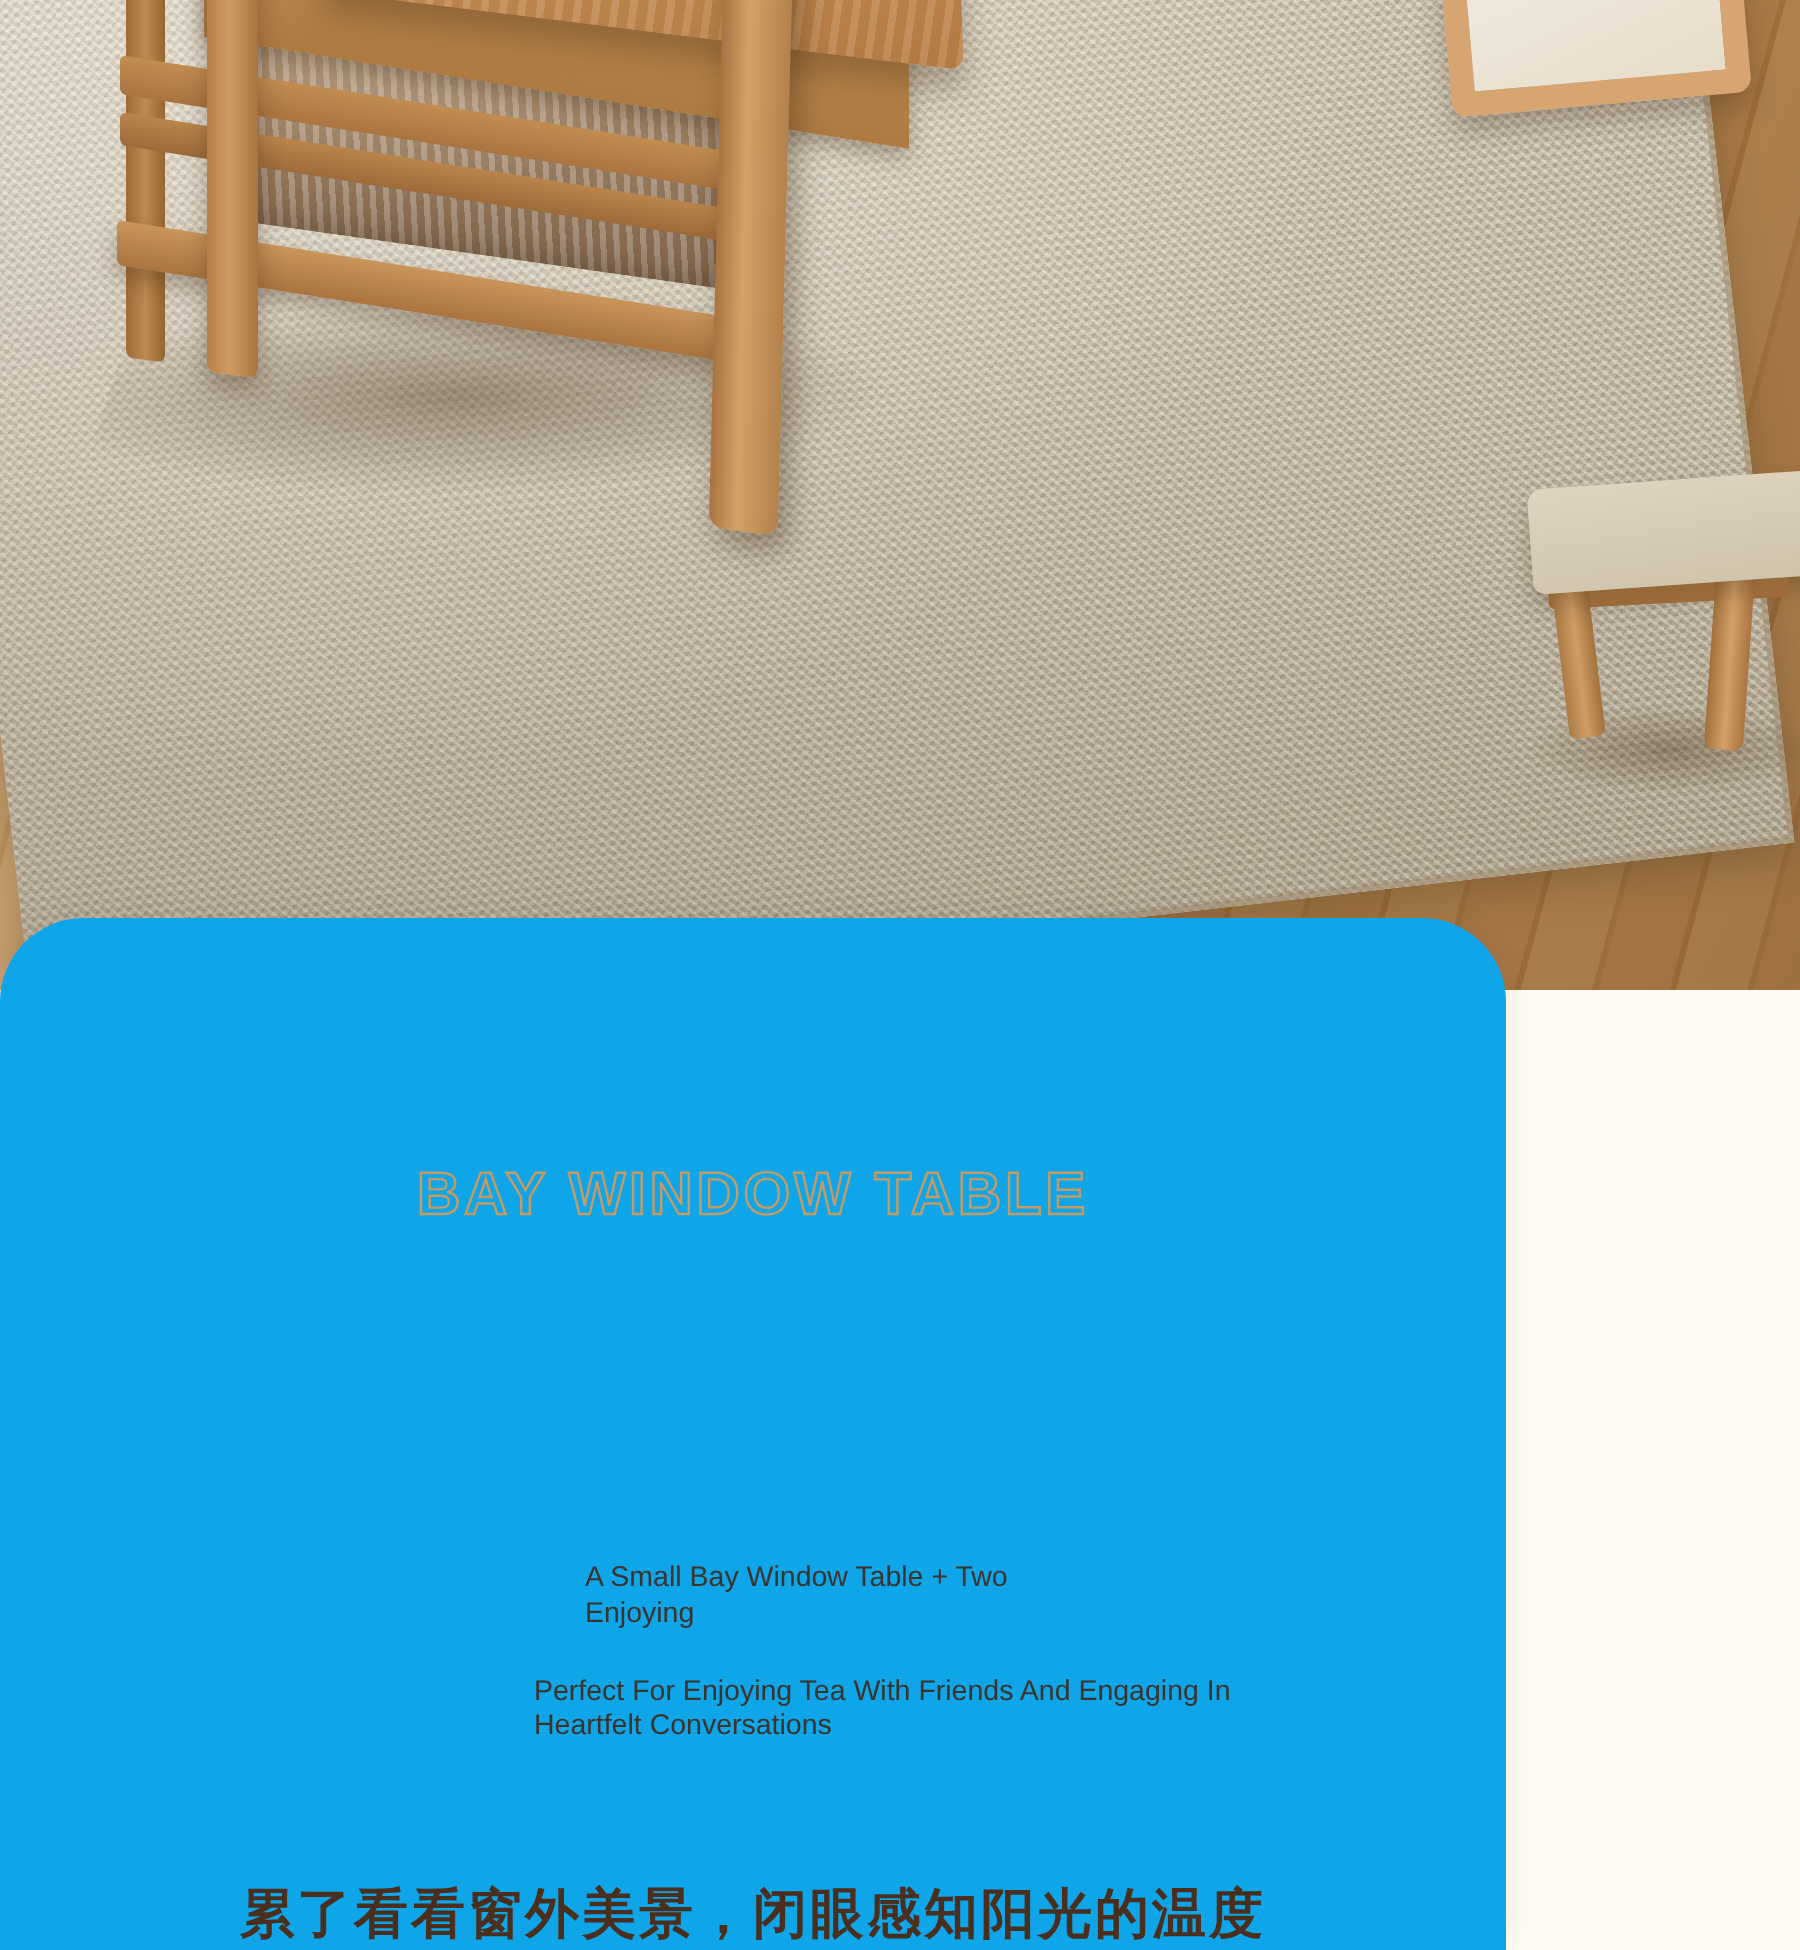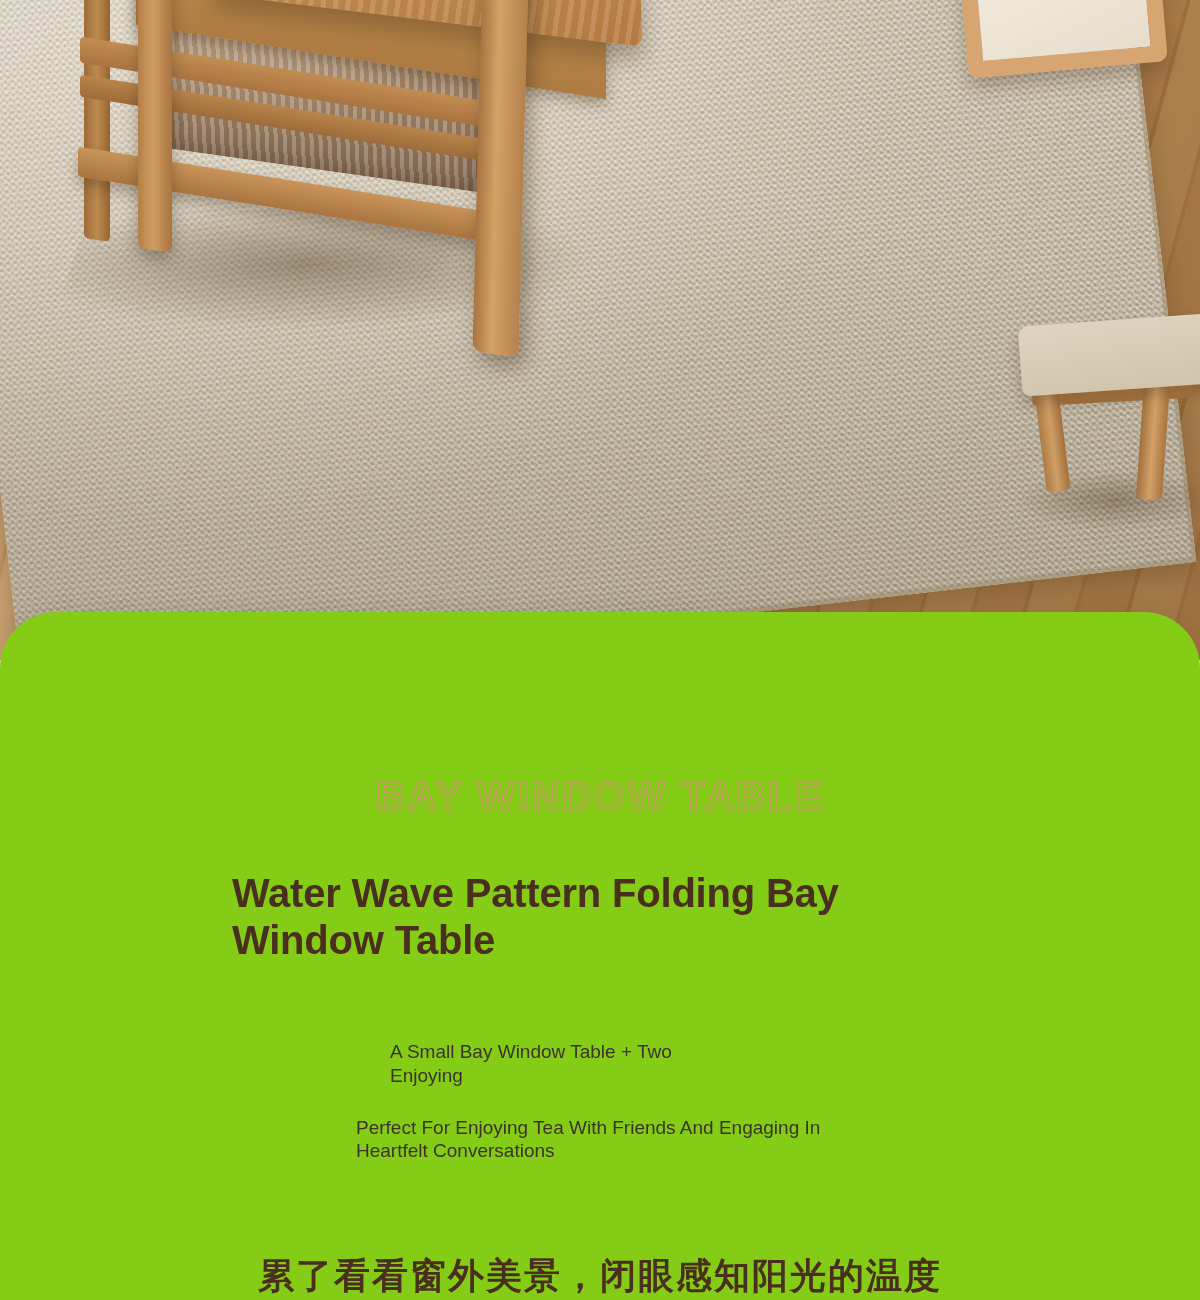--- a/index.html
+++ b/index.html
@@ -251,23 +251,23 @@
     background: linear-gradient(160deg, #f6f1e6 0%, #e7ddcb 100%);
     transform: rotate(-5deg);
     box-shadow: 0 10px 18px rgba(70,48,22,.30);
   }
 
   
   .card {
     position: absolute;
     left: 0;
     top: 612px;
-    width: 1200px;
+    width: 1004px;
     height: 688px;
-    background: #84cc16;
+    background: #0ea5e9;
     border-radius: 56px 56px 0 0;
     box-shadow: 0 -6px 20px rgba(0,0,0,.06);
     overflow: hidden;
   }
 
   .outline-title {
     position: absolute;
     top: 162px;
     left: 0; right: 0;
     text-align: center;
@@ -354,21 +354,20 @@
       <div class="stool-leg1"></div>
       <div class="stool-leg2"></div>
       <div class="stool-seat"></div>
     </div>
   </div>
 
   <div class="card">
 
     <div class="outline-title">BAY WINDOW TABLE</div>
 
-    <h1 class="headline">Water Wave Pattern Folding Bay Window Table</h1>
 
     <div class="bullets">
       <p class="bullet b2">A Small Bay Window Table + Two Enjoying</p>
       <p class="bullet b3">Perfect For Enjoying Tea With Friends And Engaging In Heartfelt Conversations</p>
     </div>
 
     <div class="cn-line">累了看看窗外美景，闭眼感知阳光的温度</div>
   </div>
 
 </div>

